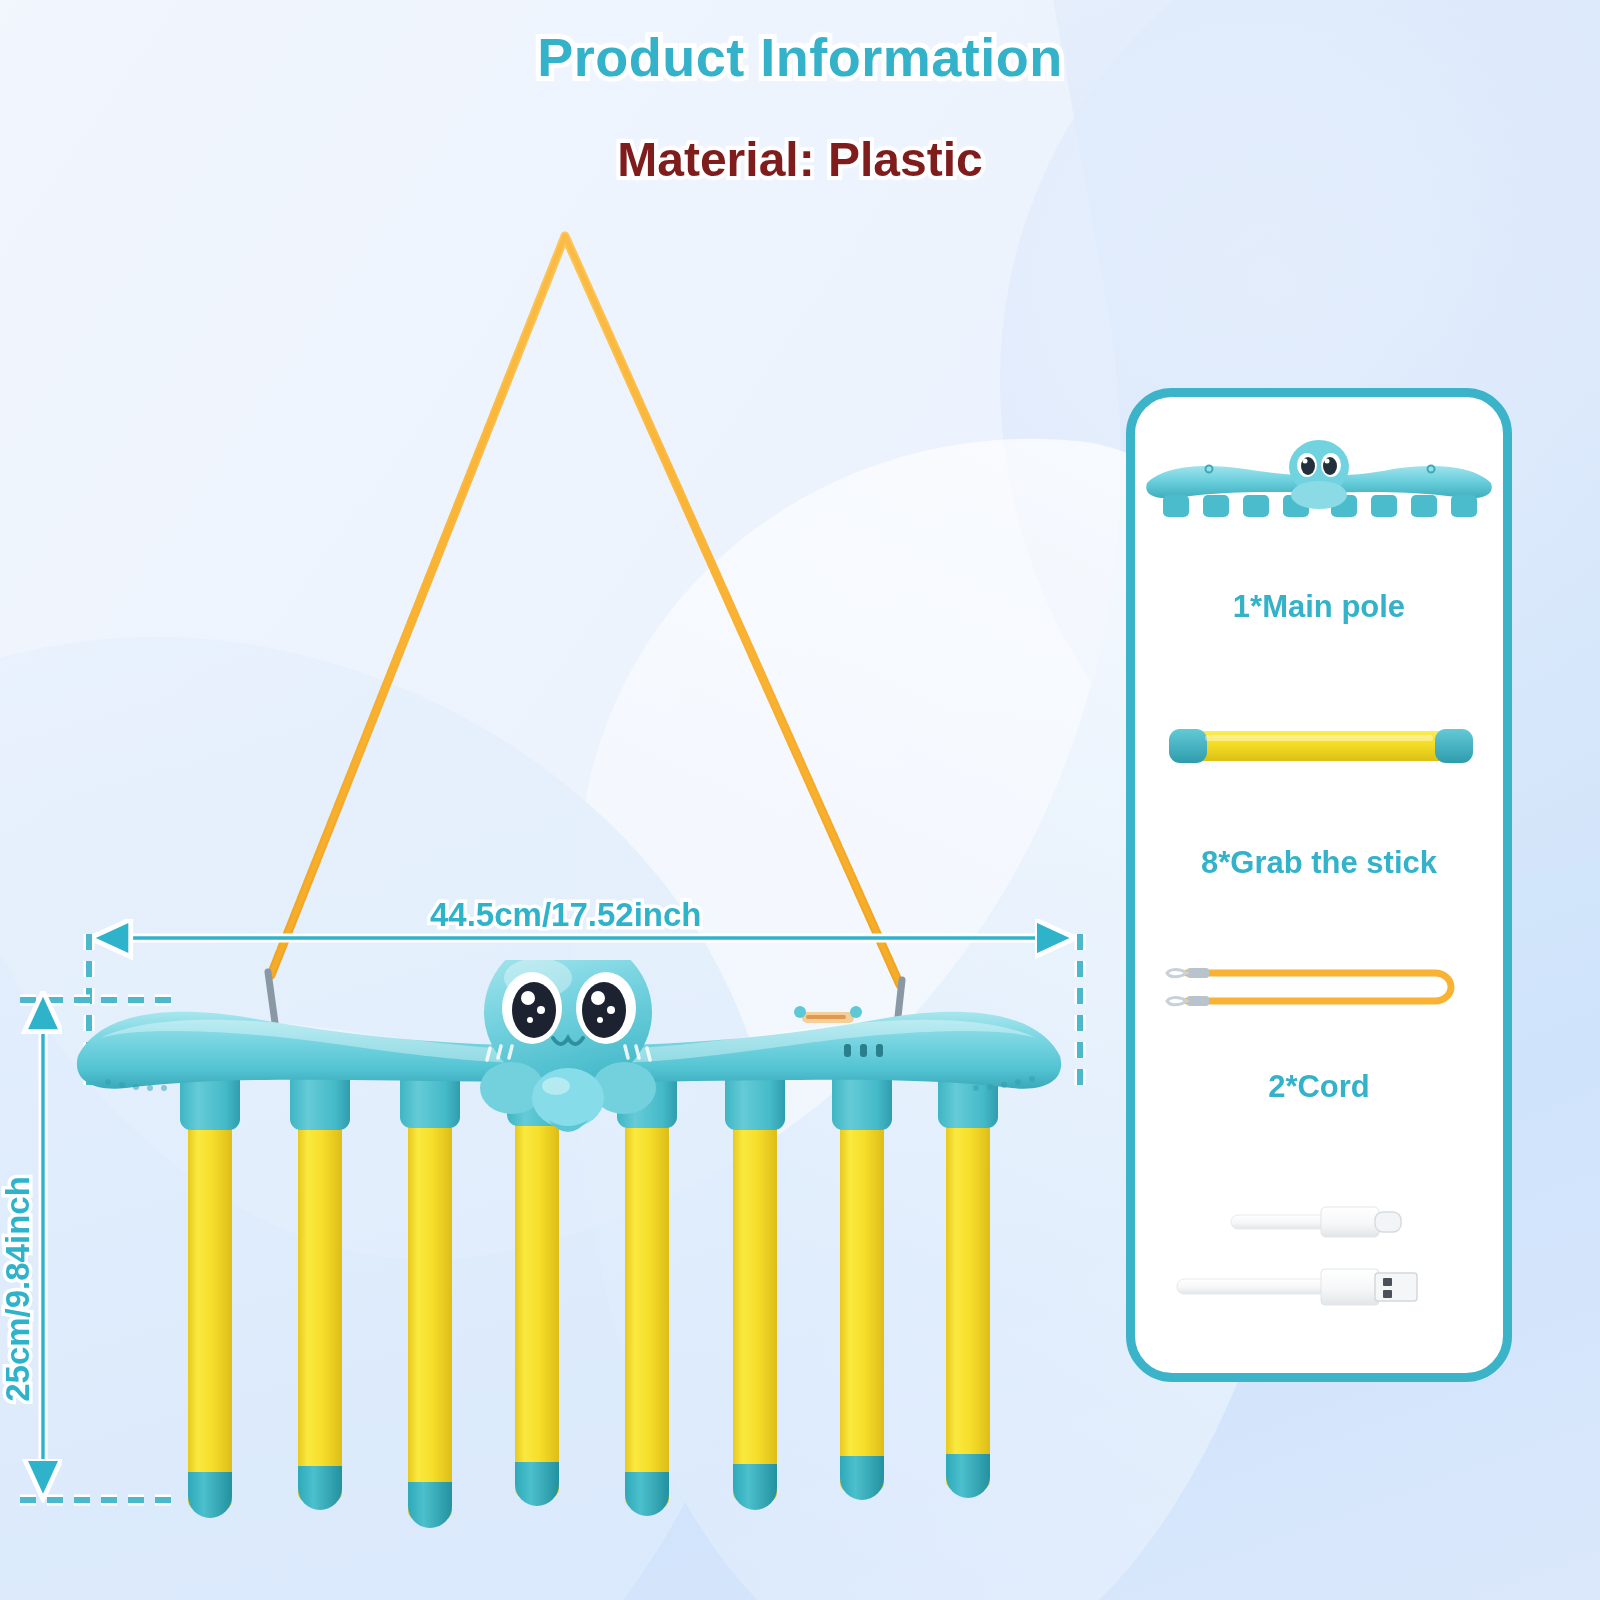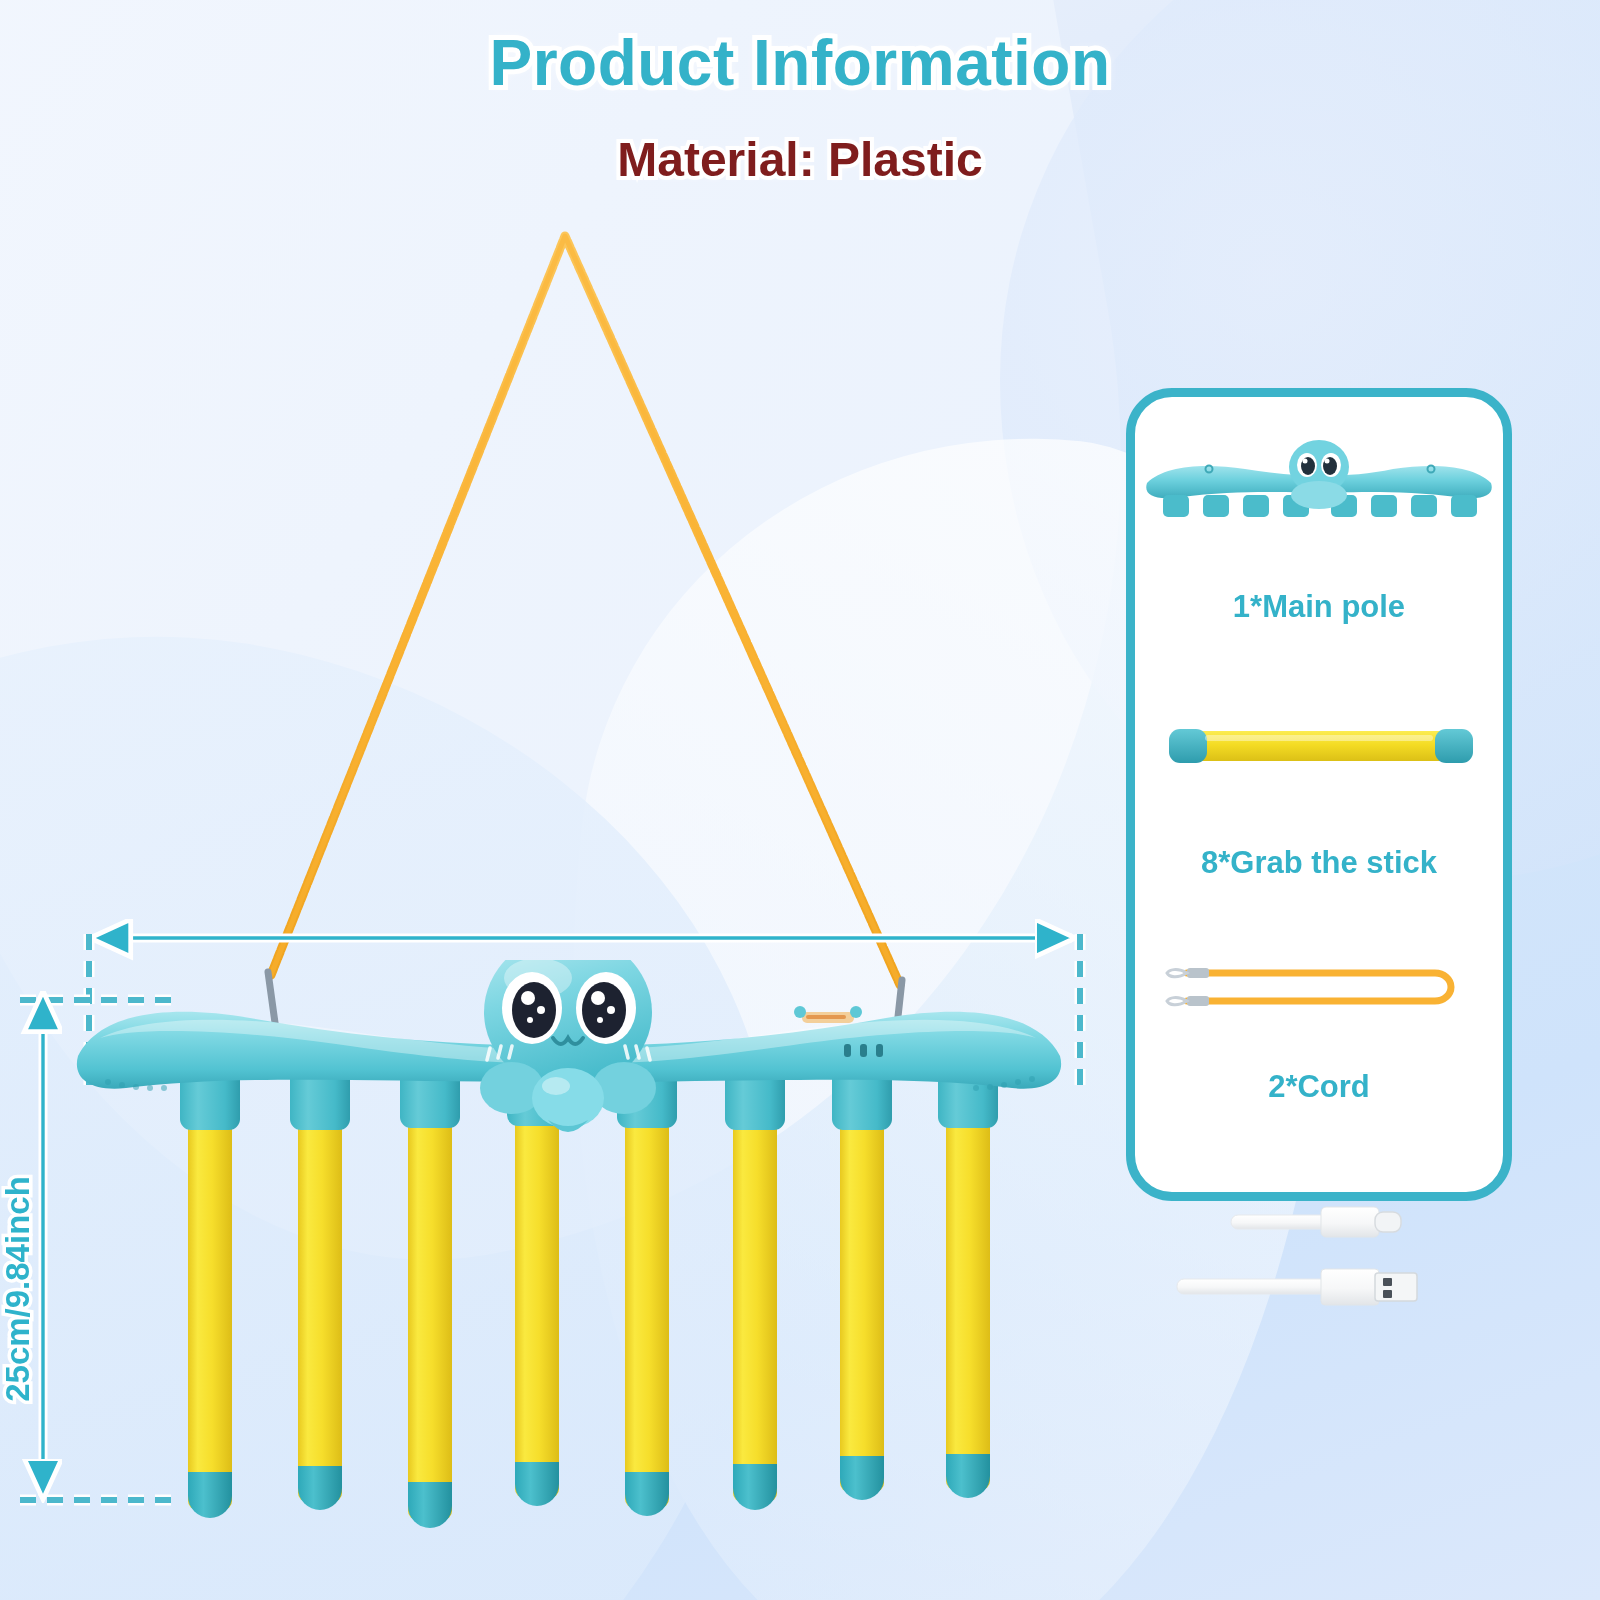--- a/index.html
+++ b/index.html
@@ -33,21 +33,21 @@
   .wave-d{
     left:560px;top:430px;width:760px;height:1250px;
     background:linear-gradient(200deg,rgba(255,255,255,.75),rgba(236,244,253,.25));
     border-radius:60% 40% 45% 55% / 35% 45% 55% 65%;
     transform:rotate(6deg);
   }
 
   
   .head{position:absolute;left:0;right:0;text-align:center;}
   .title{
-    top:26px;font-size:64px;font-weight:bold;letter-spacing:.5px;
+    top:26px;font-size:54px;font-weight:bold;letter-spacing:.5px;
     color:#34b2c9;
     -webkit-text-stroke:10px #ffffff;paint-order:stroke fill;
     text-shadow:0 0 12px rgba(255,255,255,.95);
   }
   .subtitle{
     top:132px;font-size:48px;font-weight:bold;
     color:#7f1d1d;
     -webkit-text-stroke:8px #ffffff;paint-order:stroke fill;
     text-shadow:0 0 10px rgba(255,255,255,.95);
   }
@@ -62,21 +62,21 @@
   }
   #wlabel{left:430px;top:896px;}
   #hlabel{left:-95px;top:1270px;transform:rotate(-90deg);transform-origin:center;}
   #dims{position:absolute;left:0;top:860px;width:1110px;height:680px;}
 
   
   #product{position:absolute;left:60px;top:960px;width:1020px;height:580px;}
 
   
   .card{
-    position:absolute;left:1126px;top:388px;width:386px;height:813px;
+    position:absolute;left:1126px;top:388px;width:386px;height:994px;
     background:#ffffff;border:9px solid #3bb3c9;border-radius:46px;
     box-sizing:border-box;
   }
   .card-label{
     position:absolute;left:0;right:0;text-align:center;
     font-size:31px;font-weight:bold;color:#34b2c9;white-space:nowrap;
   }
   #lab-pole{top:192px;}
   #lab-stick{top:448px;}
   #lab-cord{top:672px;}
@@ -144,20 +144,21 @@
 
     <line x1="20" y1="140" x2="172" y2="140" stroke="#ffffff" stroke-width="11" stroke-dasharray="16 11"></line>
     <line x1="20" y1="140" x2="172" y2="140" stroke="#4cb8cc" stroke-width="6" stroke-dasharray="16 11"></line>
 
     <line x1="20" y1="640" x2="172" y2="640" stroke="#ffffff" stroke-width="11" stroke-dasharray="16 11"></line>
     <line x1="20" y1="640" x2="172" y2="640" stroke="#4cb8cc" stroke-width="6" stroke-dasharray="16 11"></line>
 
     <line x1="43" y1="136" x2="43" y2="636" stroke="#ffffff" stroke-width="9"></line>
     <line x1="43" y1="136" x2="43" y2="636" stroke="#2fb3cb" stroke-width="3.4" marker-start="url(#al)" marker-end="url(#ar)"></line>
   </svg>
+  <div class="dimlabel" id="wlabel">44.5cm/17.52inch</div>
   <div class="dimlabel" id="hlabel">25cm/9.84inch</div>
 
   <svg id="product" viewBox="0 0 1020 580">
     <defs>
       <linearGradient id="barg" x1="0" y1="0" x2="0" y2="1">
         <stop offset="0%" stop-color="#a7e6ee"></stop>
         <stop offset="30%" stop-color="#7fd8e3"></stop>
         <stop offset="75%" stop-color="#52c3d2"></stop>
         <stop offset="100%" stop-color="#3aa9ba"></stop>
       </linearGradient>

